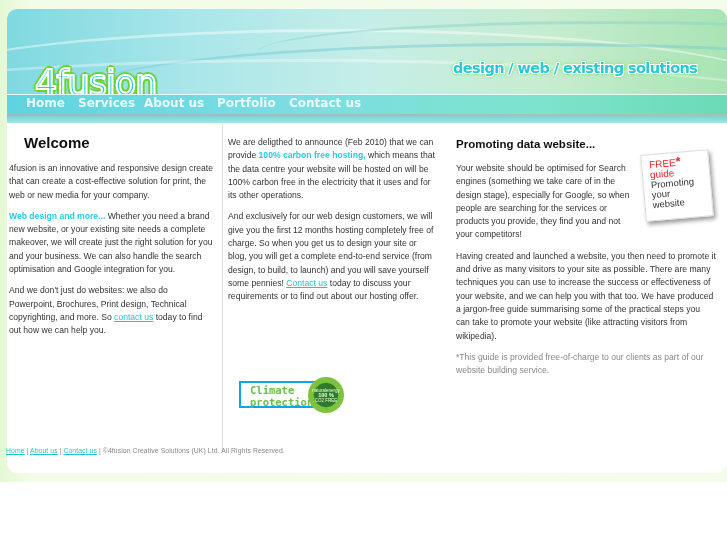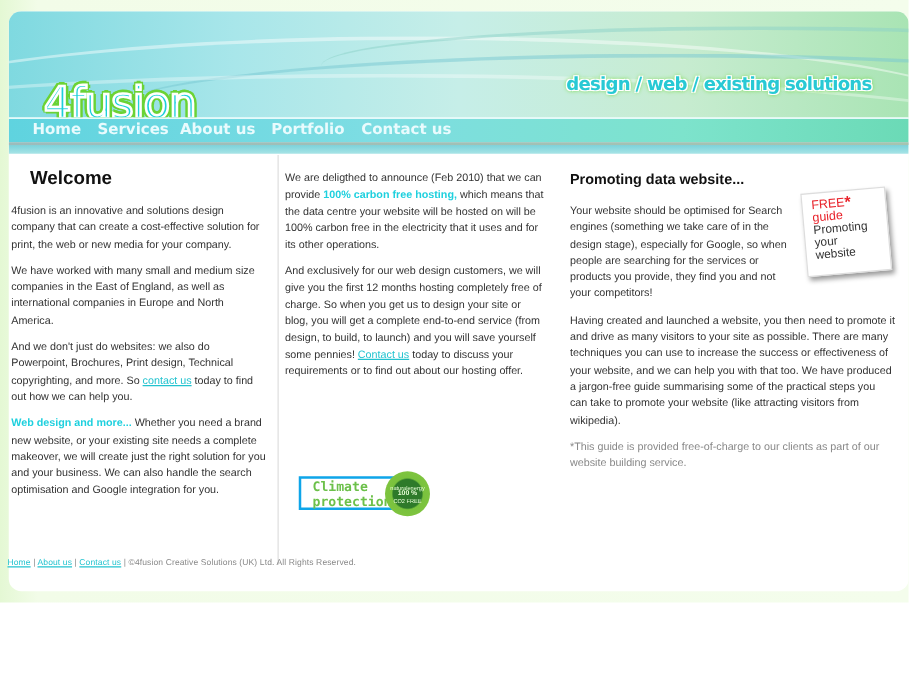--- a/index.html
+++ b/index.html
@@ -128,24 +128,23 @@
     <span class="nav-item" style="left:210px;">Portfolio</span>
     <span class="nav-item" style="left:282px;">Contact us</span>
   </div>
   <div class="subnav"></div>
 </div>
 
 <div class="divider"></div>
 
 <div class="col col1">
   <h1 class="welcome">Welcome</h1>
-  <p>4fusion is an innovative and solutions design company that can create a cost-effective solution for print, the web or new media for your company.</p>
-  <p>We have worked with many small and medium size companies in the East of England, as well as international companies in Europe and North America.</p>
+  <p>4fusion is an innovative and responsive design create that can create a cost-effective solution for print, the web or new media for your company.</p>
+  <p><span class="hl">Web design and more...</span><span>  Whether you need a brand new website, or your existing site needs a complete makeover, we will create just the right solution for you and your business. We can also handle the search optimisation and Google integration for you.</span></p>
   <p><span>And we don't just do websites: we also do Powerpoint, Brochures, Print design, Technical copyrighting, and more. So </span><a class="lnk" href="#">contact us</a><span> today to find out how we can help you.</span></p>
-  <p><span class="hl">Web design and more...</span><span>  Whether you need a brand new website, or your existing site needs a complete makeover, we will create just the right solution for you and your business. We can also handle the search optimisation and Google integration for you.</span></p>
 </div>
 
 <div class="col col2">
   <p><span>We are deligthed to announce (Feb 2010) that we can provide </span><span class="hl">100% carbon free hosting,</span><span> which means that the data centre your website will be hosted on will be 100% carbon free in the electricity that it uses and for its other operations.</span></p>
   <p><span>And exclusively for our web design customers, we will give you the first 12 months hosting completely free of charge. So when you get us to design your site or blog, you will get a complete end-to-end service (from design, to build, to launch) and you will save yourself some pennies! </span><a class="lnk" href="#">Contact us</a><span> today to discuss your requirements or to find out about our hosting offer.</span></p>
 </div>
 
 <div class="climate">
   <div class="box">
     <div>Climate</div>

